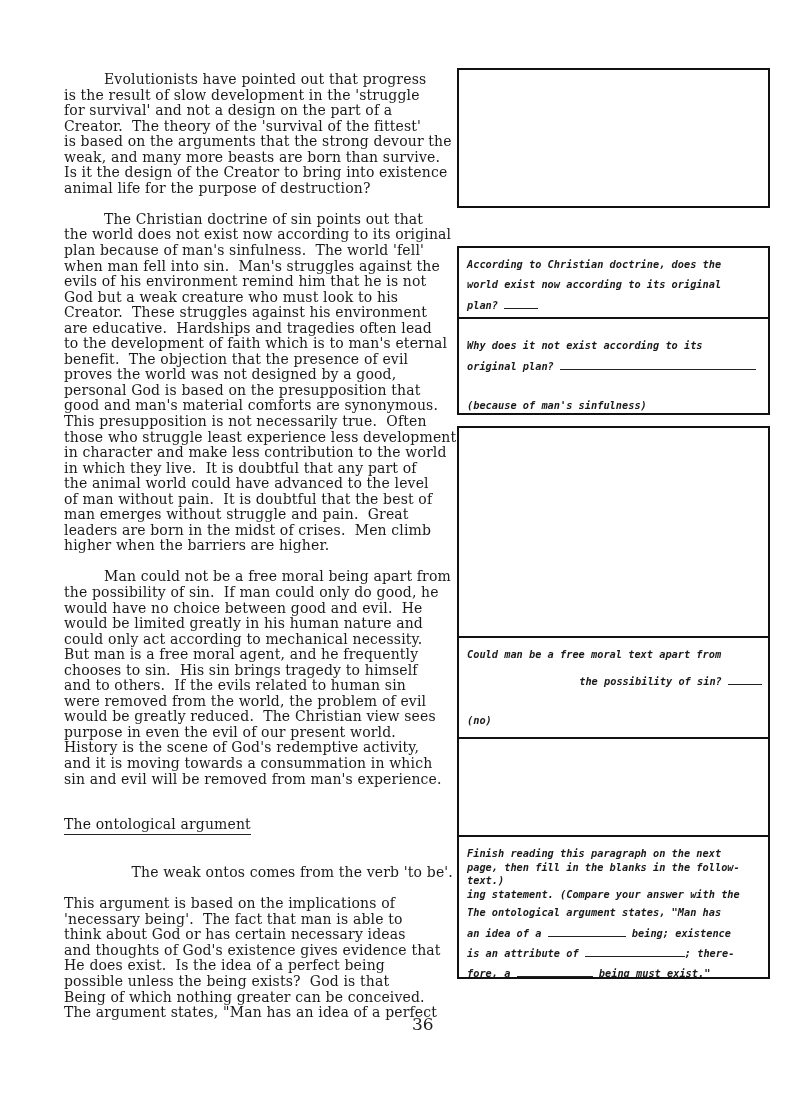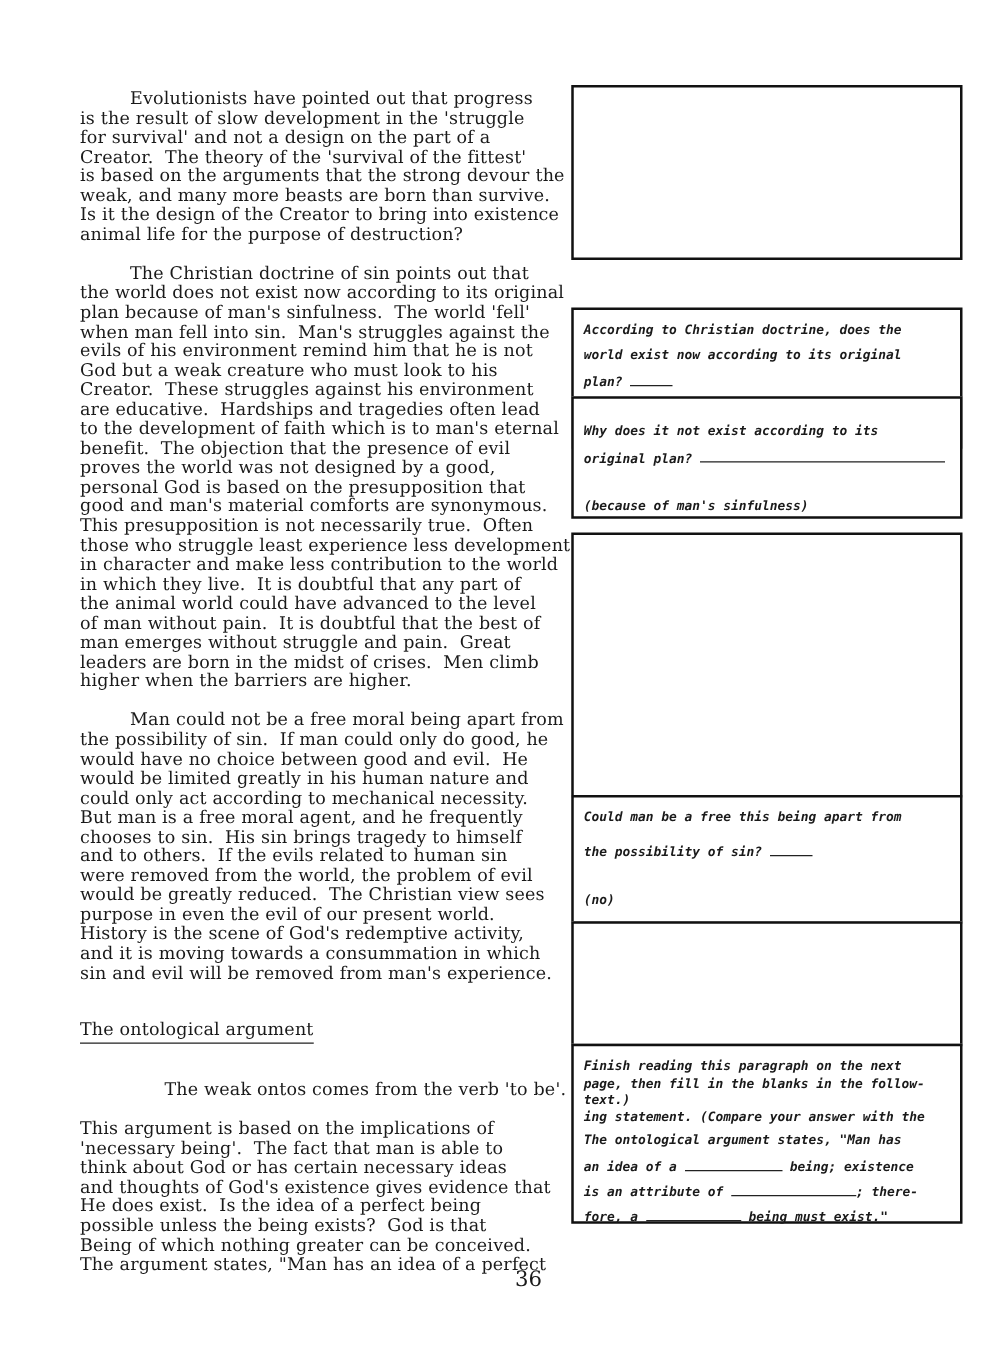--- a/index.html
+++ b/index.html
@@ -66,22 +66,22 @@
 
     <div class="box" style="top:249px; height:98px;">
       <div class="qtext" style="top:20px;">Why does it not exist according to its</div>
       <div class="qtext" style="top:40px;"><span>original plan? </span><span class="blank" style="width:196px;"></span></div>
       <div class="qtext" style="top:80px;">(because of man's sinfulness)</div>
     </div>
 
     <div class="box" style="top:358px; height:212px;"></div>
 
     <div class="box" style="top:568px; height:103px;">
-      <div class="qtext" style="top:10px;">Could man be a free this being apart from</div>
-      <div class="qtext" style="top:36px;"><span>the possibility of sin? </span><span class="blank" style="width:34px;"></span></div>
+      <div class="qtext" style="top:10px;">Could man be a free moral text apart from</div>
+      <div class="qtext" style="top:36px;text-align:right;"><span>the possibility of sin? </span><span class="blank" style="width:34px;"></span></div>
       <div class="qtext" style="top:76px;">(no)</div>
     </div>
 
     <div class="box" style="top:669px; height:100px;"></div>
 
     <div class="box" style="top:767px; height:144px;">
       <div class="qtext" style="top:10px; line-height:13.5px;" id="q4instr"><div>Finish reading this paragraph on the next</div><div>page, then fill in the blanks in the follow-</div><div>text.)</div><div>ing statement. (Compare your answer with the</div></div>
       <div class="qtext" style="top:69px;">The ontological argument states, "Man has</div>
       <div class="qtext" style="top:89px;"><span>an idea of a </span><span class="blank" style="width:78px;"></span><span> being; existence</span></div>
       <div class="qtext" style="top:109px;"><span>is an attribute of </span><span class="blank" style="width:100px;"></span><span>; there-</span></div>

